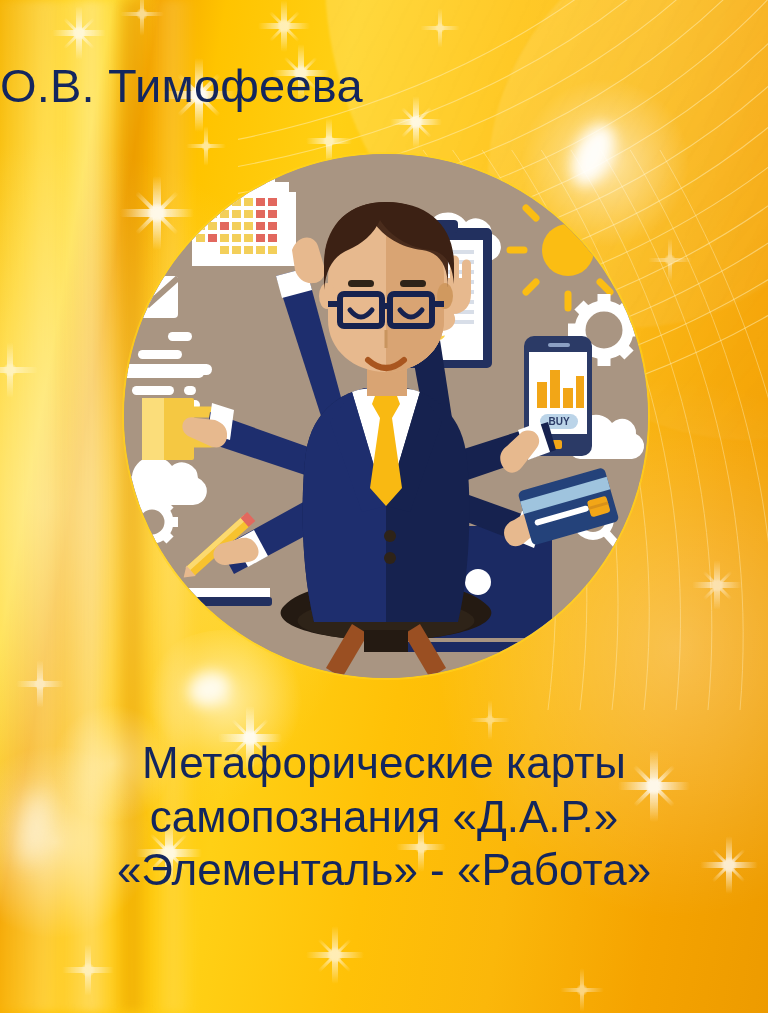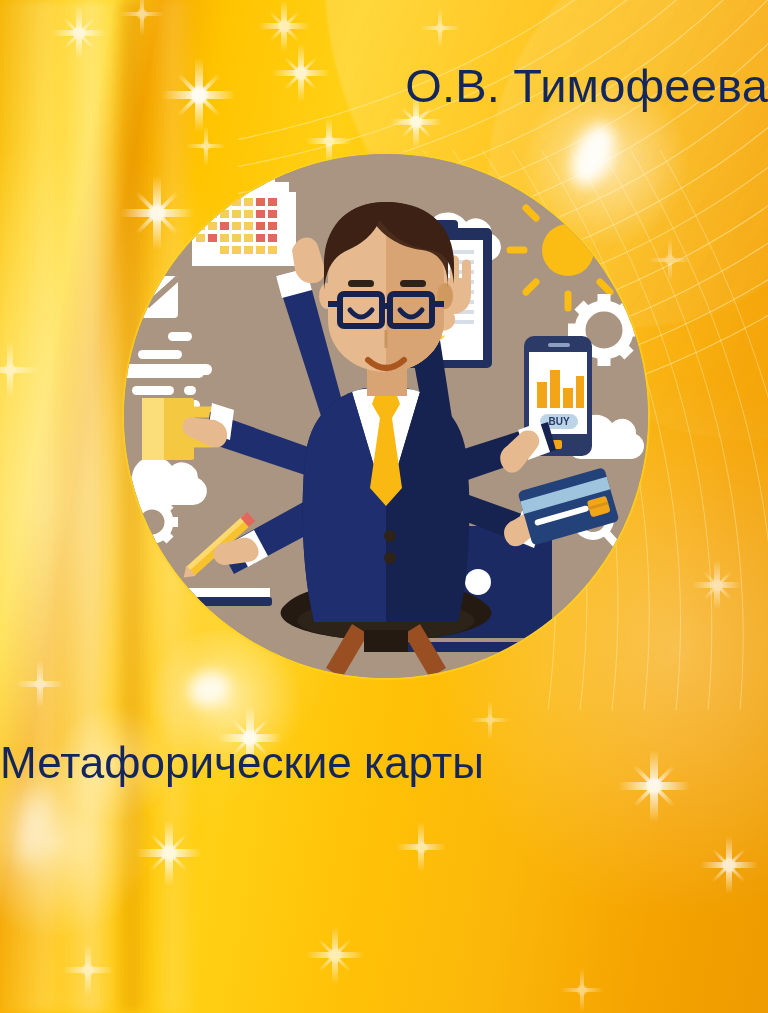--- a/index.html
+++ b/index.html
@@ -84,41 +84,42 @@
   .star .d1 { width:78%; height:5%; margin-left:-39%; margin-top:-2.5%; transform:rotate(45deg);
               background:linear-gradient(to right, rgba(255,255,255,0), #fff 48%, #fff 52%, rgba(255,255,255,0)); }
   .star .d2 { width:78%; height:5%; margin-left:-39%; margin-top:-2.5%; transform:rotate(-45deg);
               background:linear-gradient(to right, rgba(255,255,255,0), #fff 48%, #fff 52%, rgba(255,255,255,0)); }
   .star .core { width:26%; height:26%; margin-left:-13%; margin-top:-13%; border-radius:50%;
                 background:radial-gradient(circle,#fff 0%, rgba(255,255,255,.85) 40%, rgba(255,255,255,0) 72%); }
 
   
   #author {
     position:absolute; left:0; right:0; top:58px;
-    text-align:right;
+    text-align:left;
     font-size:47px; font-weight:400; letter-spacing:.2px;
     color:#13265E;
     z-index:8;
   }
 
   
   #illo {
     position:absolute; left:124px; top:154px;
     width:524px; height:524px;
     border-radius:50%;
     background:#A99582;
     overflow:hidden;
     z-index:5;
     box-shadow:0 0 0 2px rgba(255,210,30,.65);
   }
   #illo svg { display:block; width:524px; height:524px; }
 
   
   #title {
     position:absolute; left:0; right:0; top:736px;
+    text-align:center;
     color:#13265E;
     z-index:8;
     font-size:44px; line-height:1.22; font-weight:400;
   }
   #title .ln { display:block; white-space:nowrap; }
 </style>
 </head>
 <body>
 
 <div id="cover">
@@ -620,15 +621,17 @@
           <path d="M262 176 v18" fill="none" stroke="#C9955F" stroke-width="3"></path>
 
           <path d="M244 206 q18 16 36 0" fill="none" stroke="#A9561F" stroke-width="6" stroke-linecap="round"></path>
         </g>
       </g>
     </svg>
   </div>
 
   <div id="title">
     <span class="ln">Метафорические карты</span>
+    <span class="ln">самопознания «Д.А.Р.»</span>
+    <span class="ln">«Элементаль» - «Работа»</span>
   </div>
 
 </div>
 
 </body></html>

